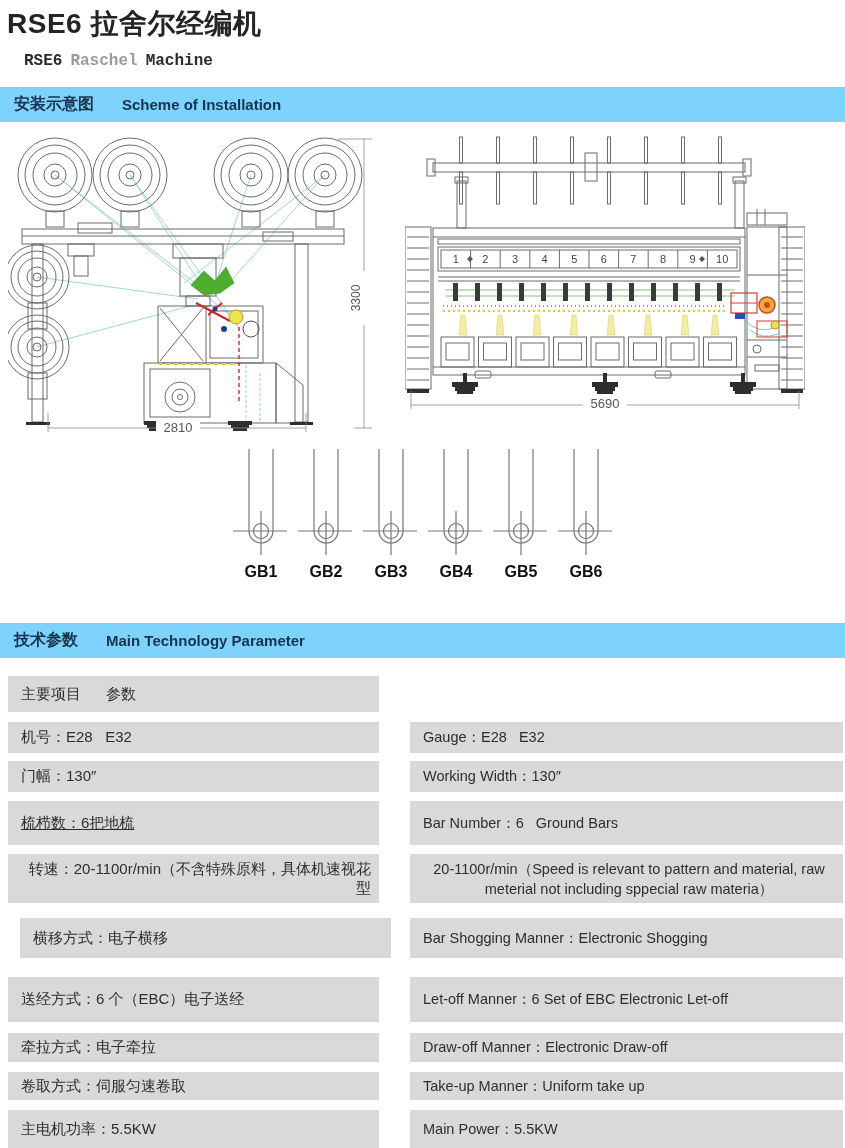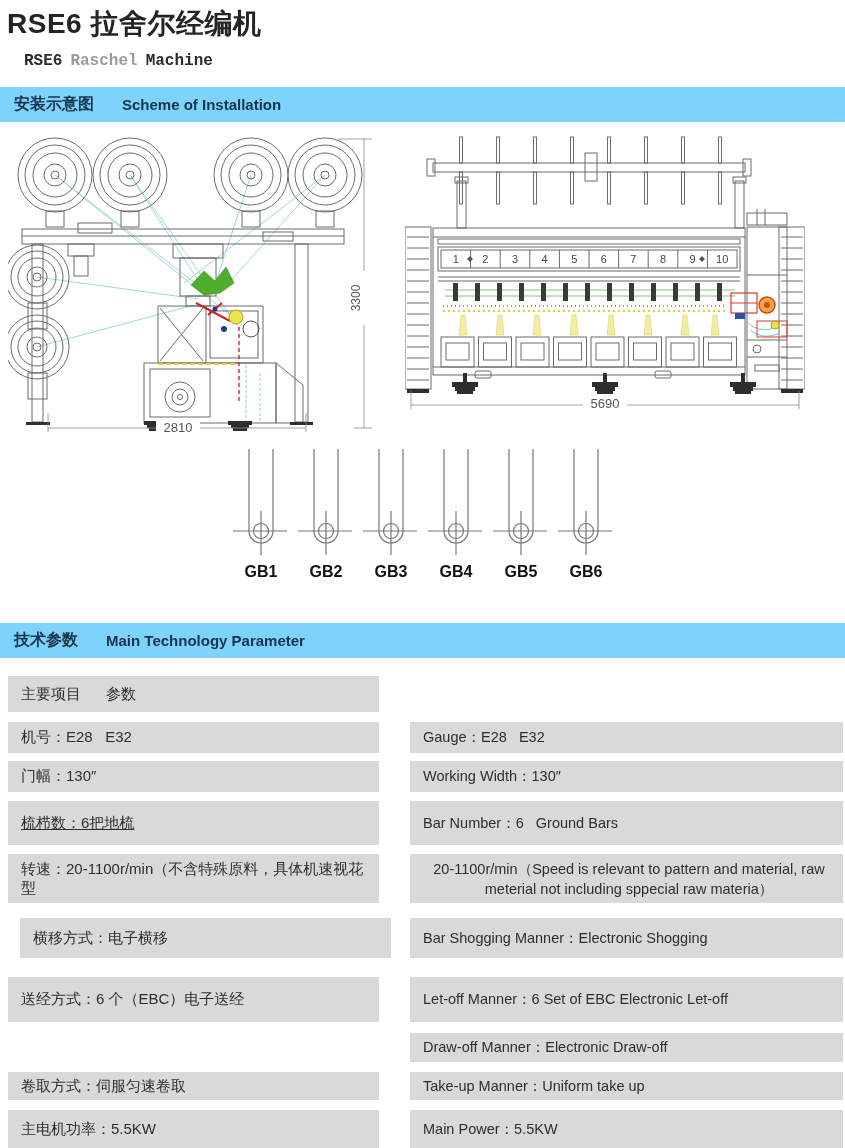--- a/index.html
+++ b/index.html
@@ -10,21 +10,21 @@
   .sub-dark{color:#2b2b2b;} .sub-gray{color:#9b9b9b;}
   .band{position:absolute;left:0;width:845px;background:#7dd3fc;display:flex;align-items:center;
         gap:28px;padding-left:14px;box-sizing:border-box;color:#17334d;font-weight:bold;}
   #band-install{top:87px;height:35px;}
   #band-param{top:623px;height:35px;}
   .band .zh{font-size:16px;} .band .en{font-size:15px;}
   .drawing{position:absolute;}
   .gb-row{position:absolute;left:232px;top:447px;display:flex;gap:9px;}
   .cell{position:absolute;background:#d9d9d9;display:flex;align-items:center;box-sizing:border-box;
         padding:0 8px 0 13px;color:#2e2e2e;white-space:pre-wrap;}
-  .cell.l{left:8px;width:371px;font-size:15px;}
+  .cell.l{left:8px;width:371px;font-size:15px;text-align:right;}
   .cell.r{left:410px;width:433px;font-size:14.5px;}
   .cell.center{justify-content:center;text-align:center;line-height:20px;}
   svg text{font-family:"Liberation Sans",sans-serif;}
 </style>
 </head>
 <body>
 
 <div class="page">
 
   <div class="title">RSE6 拉舍尔经编机</div>
@@ -445,20 +445,21 @@
 
   <div class="cell l" style="top:854px;height:49px;">转速：20-1100r/min（不含特殊原料，具体机速视花型</div>
   <div class="cell r center" style="top:854px;height:49px;">20-1100r/min（Speed is relevant to pattern and material, raw meterial not including sppecial raw materia）</div>
 
   <div class="cell l" style="top:918px;height:40px;margin-left:12px;">横移方式：电子横移</div>
   <div class="cell r" style="top:918px;height:40px;">Bar Shogging Manner：Electronic Shogging</div>
 
   <div class="cell l" style="top:977px;height:45px;">送经方式：6 个（EBC）电子送经</div>
   <div class="cell r" style="top:977px;height:45px;">Let-off Manner：6 Set of EBC Electronic Let-off</div>
 
+  <div class="cell l" style="top:1033px;height:29px;">牵拉方式：电子牵拉</div>
   <div class="cell r" style="top:1033px;height:29px;">Draw-off Manner：Electronic Draw-off</div>
 
   <div class="cell l" style="top:1072px;height:28px;">卷取方式：伺服匀速卷取</div>
   <div class="cell r" style="top:1072px;height:28px;">Take-up Manner：Uniform take up</div>
 
   <div class="cell l" style="top:1110px;height:38px;">主电机功率：5.5KW</div>
   <div class="cell r" style="top:1110px;height:38px;">Main Power：5.5KW</div>
 
 </div>
 

